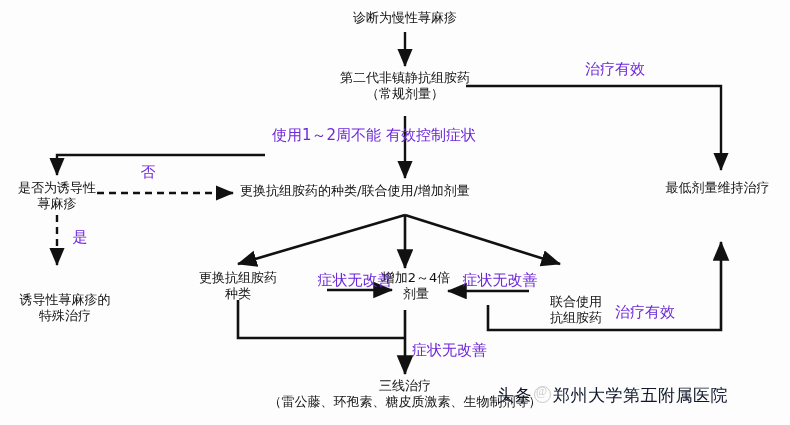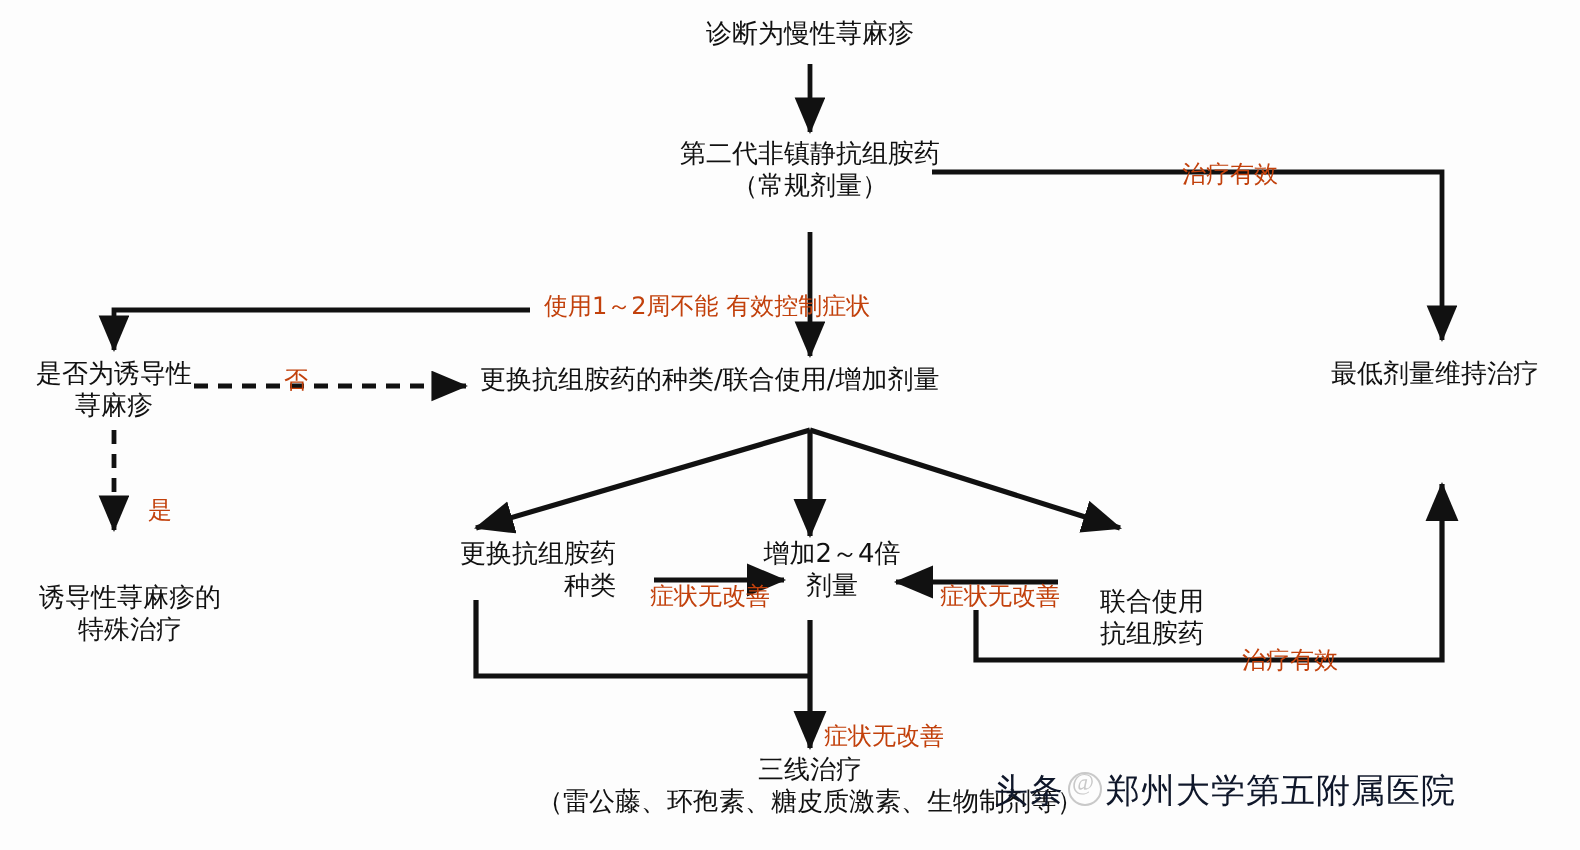--- a/index.html
+++ b/index.html
@@ -16,26 +16,25 @@
     position:absolute;
     text-align:center;
     line-height:1.25;
     font-size:13px;
     white-space:nowrap;
     color:#111;
   }
   .node .ln{display:block;}
   .edge-label{
     position:absolute;
-    font-size:12px;
+    font-size:15px;
     line-height:1.2;
     text-align:center;
     white-space:nowrap;
-    color:#c2410c;
-    margin-top:20px;
+    color:#6d28d9;
   }
   .watermark{
     position:absolute;
     font-size:17px;
     color:#0f172a;
     white-space:nowrap;
     letter-spacing:0.5px;
     font-family:Liberation Serif, serif;
   }
   .wm-icon{
@@ -137,21 +136,21 @@
 
   <div class="node" style="left:0px;top:280px;width:130px;margin-top:12px;">
     <span class="ln">诱导性荨麻疹的</span>
     <span class="ln">特殊治疗</span>
   </div>
 
   <div class="node" style="left:240px;top:183px;width:330px;text-align:left;">
     <span class="ln">更换抗组胺药的种类/联合使用/增加剂量</span>
   </div>
 
-  <div class="node" style="left:168px;top:270px;width:140px;text-align:right;">
+  <div class="node" style="left:168px;top:270px;width:140px;">
     <span class="ln">更换抗组胺药</span>
     <span class="ln">种类</span>
   </div>
 
   <div class="edge-label" style="left:310px;top:271px;width:90px;">
     <span>症状无改善</span>
   </div>
 
   <div class="node" style="left:368px;top:270px;width:96px;">
     <span class="ln">增加2～4倍</span>

